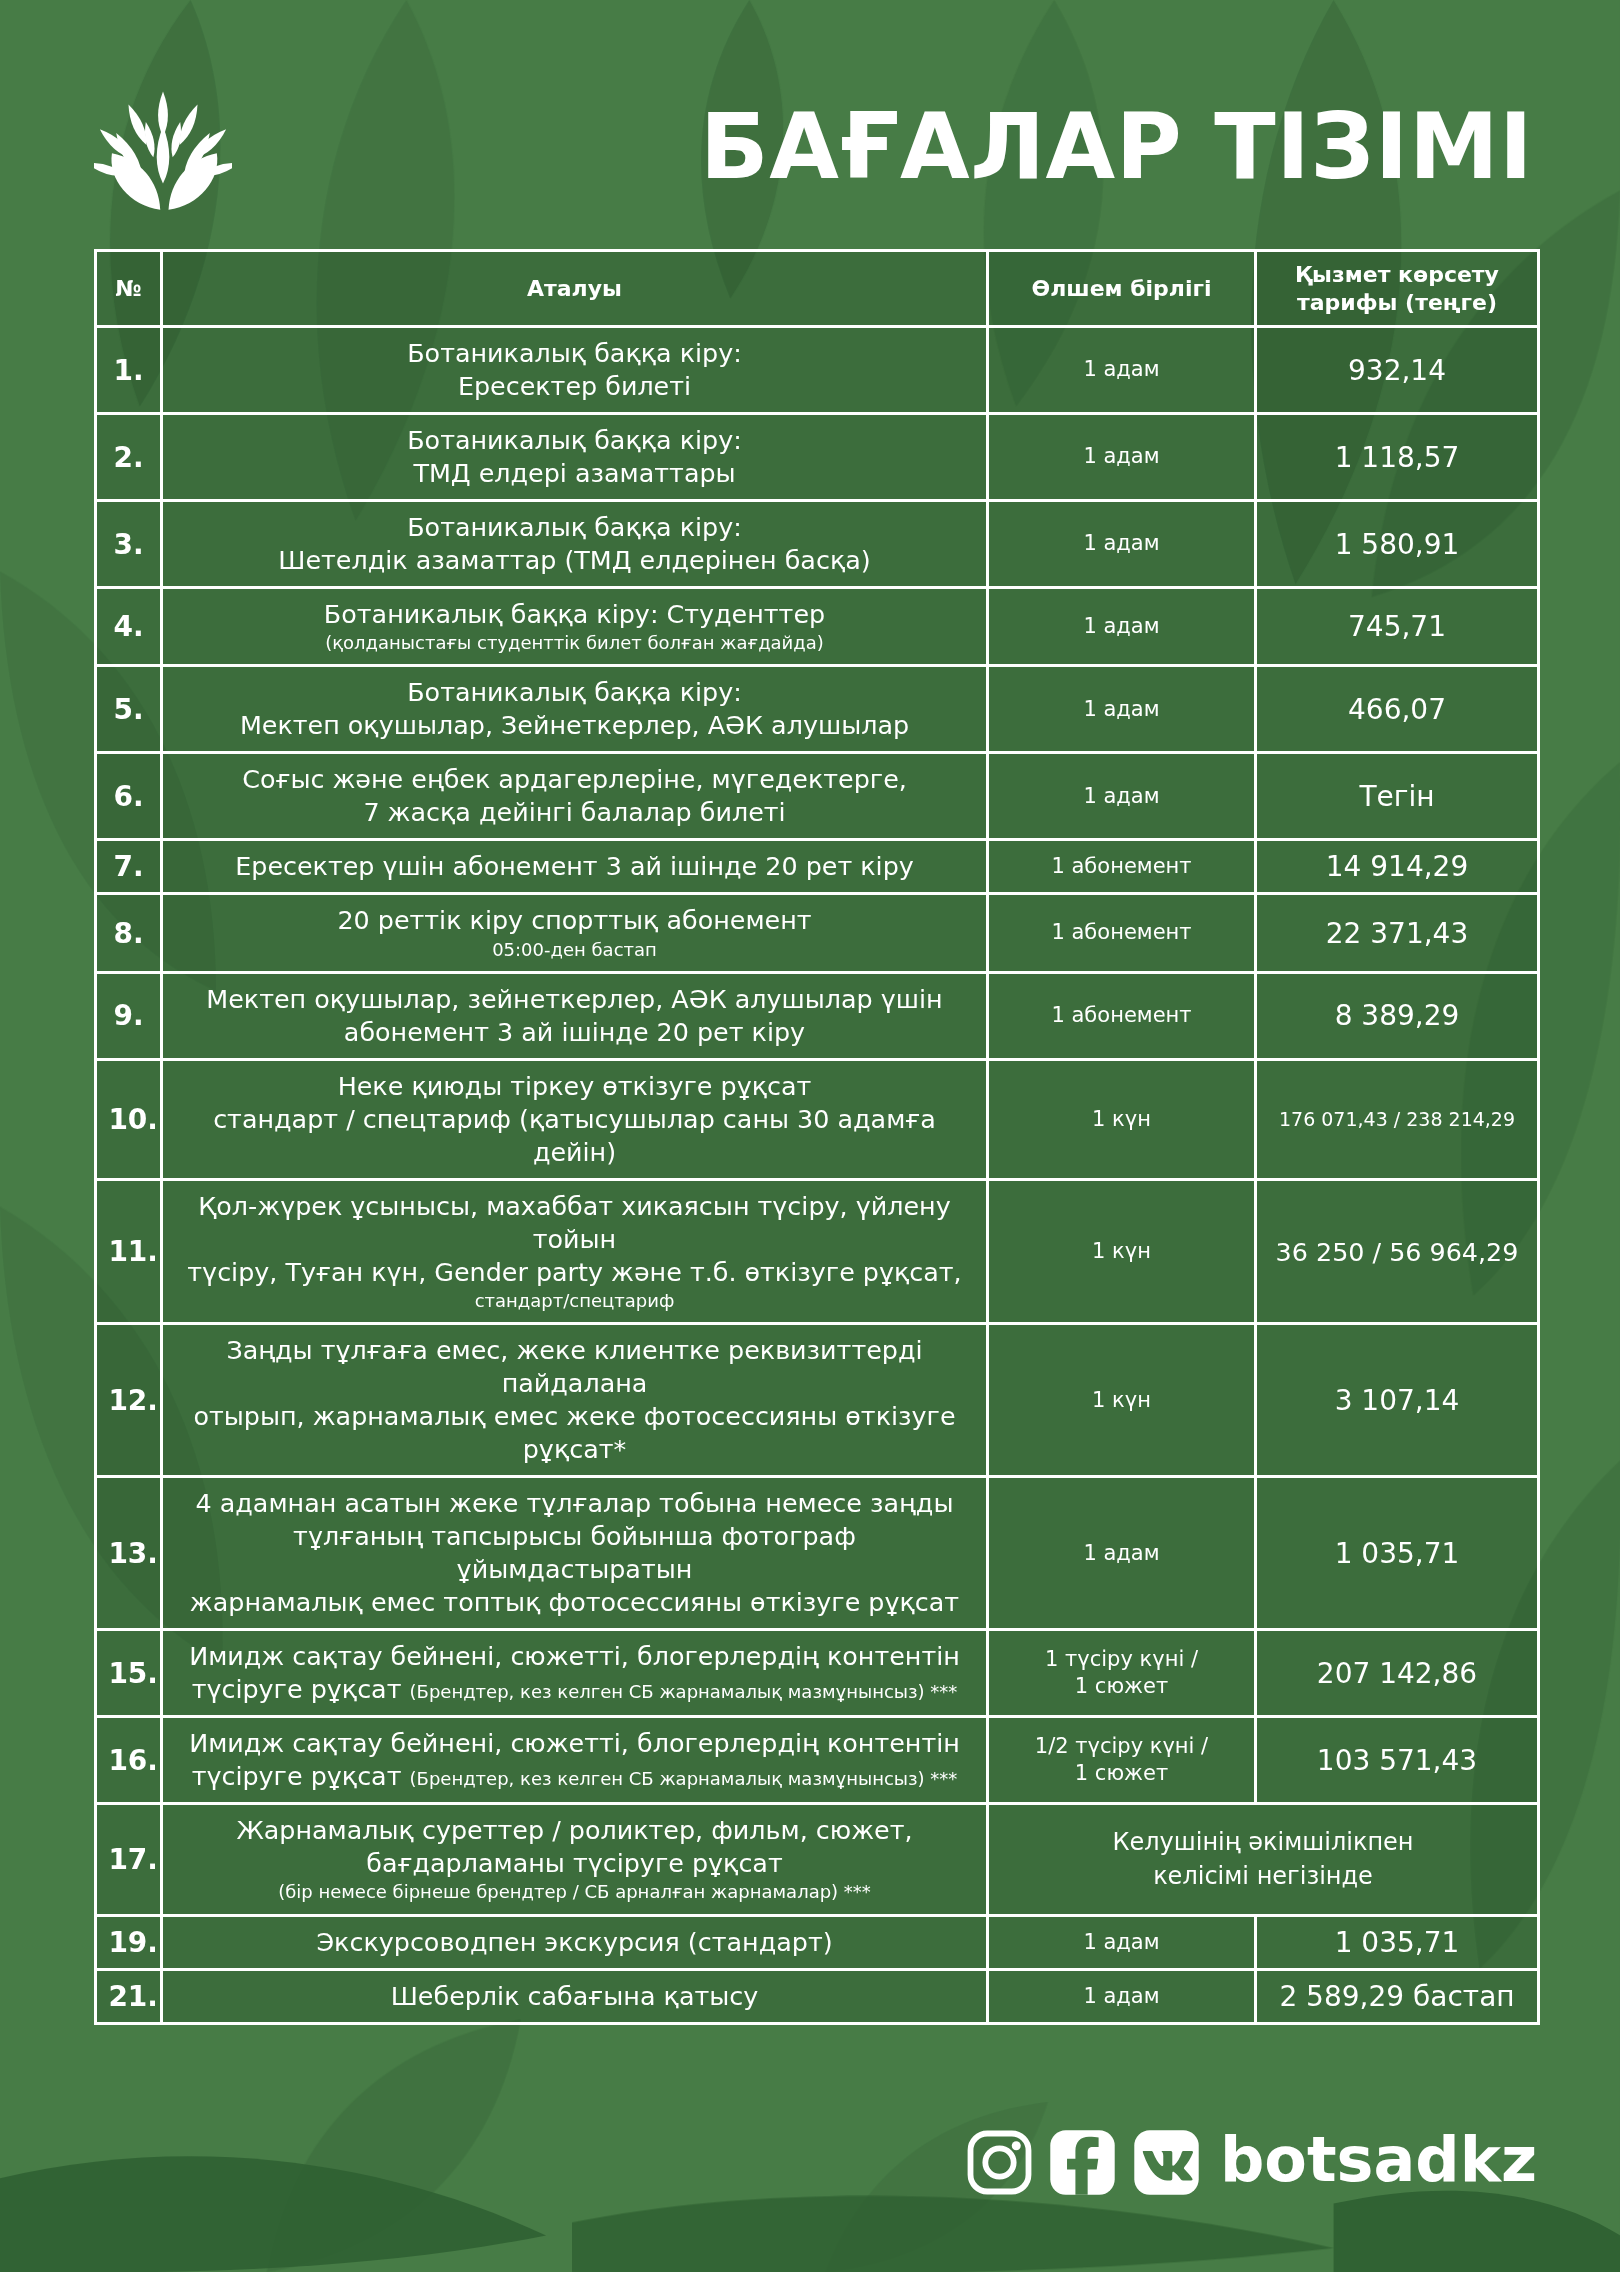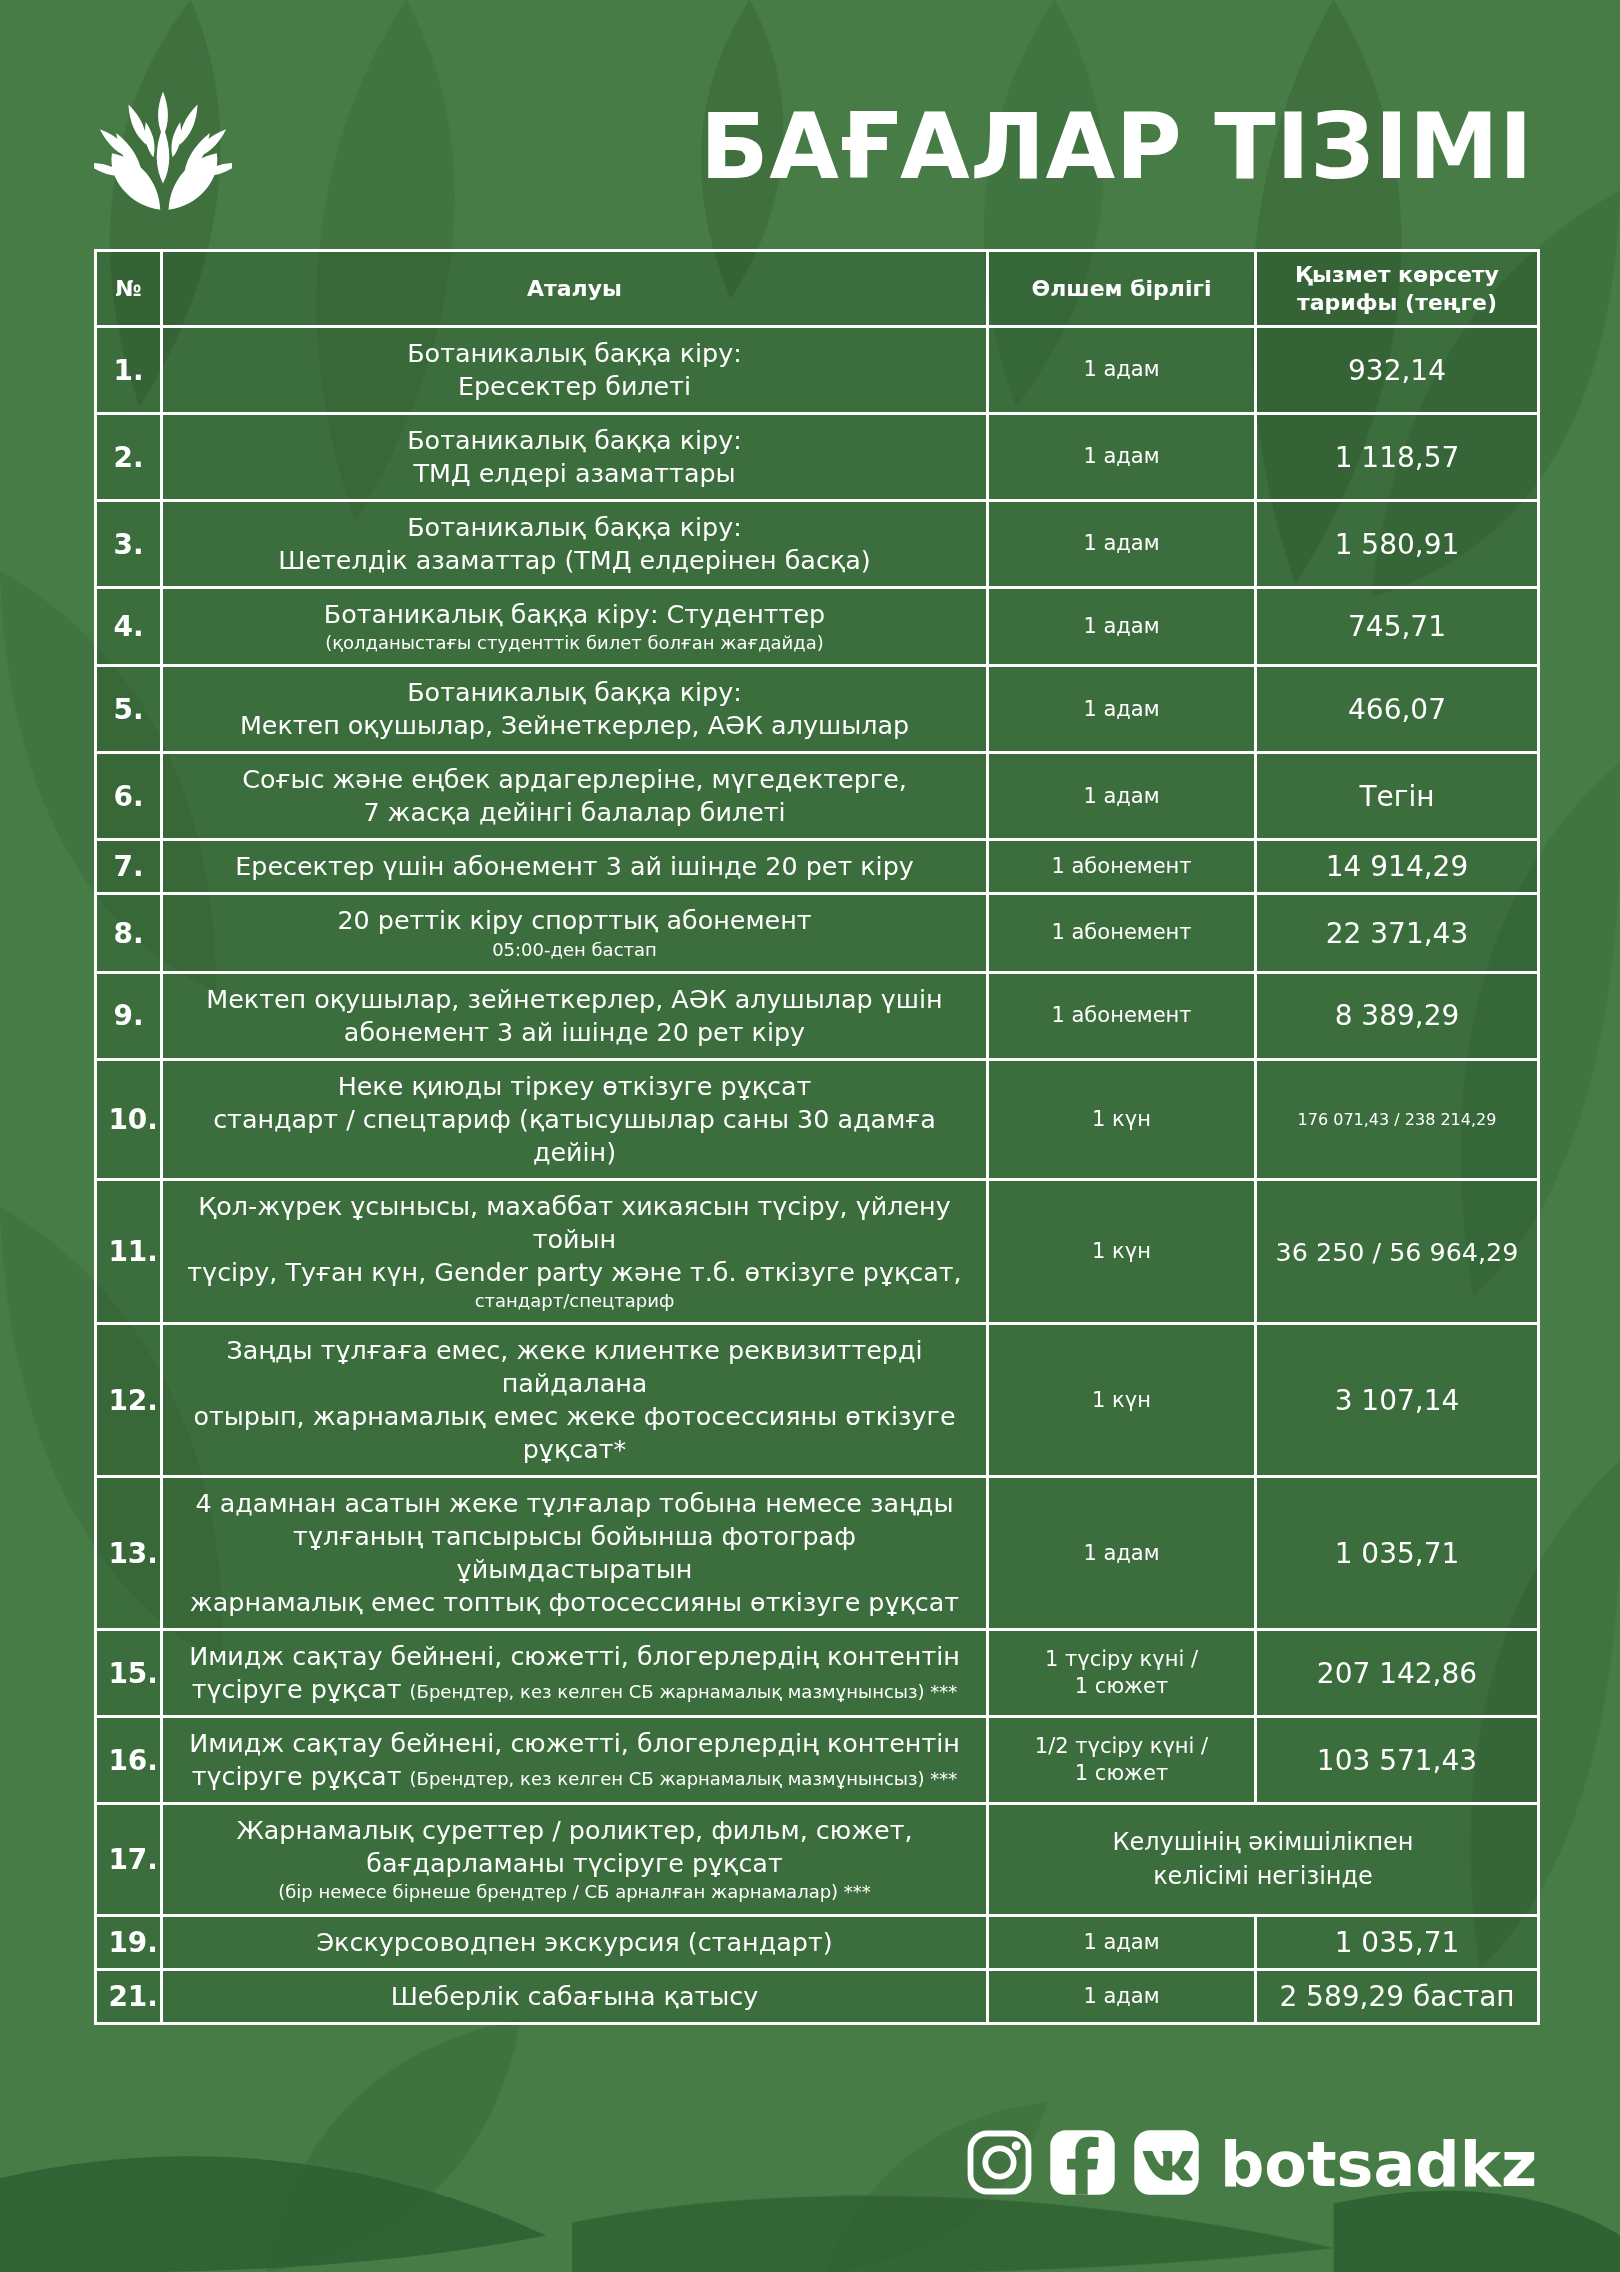--- a/index.html
+++ b/index.html
@@ -33,28 +33,28 @@
   col.c-unit{width:268px;}
   col.c-tariff{width:283px;}
   th{font-size:22px;font-weight:600;line-height:1.25;}
   td.num{font-size:28px;font-weight:700;padding-left:3.8px;padding-right:3.8px;}
   td.name{padding-left:21.6px;padding-right:21.6px;}
   .line{font-size:25.4px;line-height:1.30;}
   .line.sm, span.sm{font-size:18px;line-height:1.35;}
   td.unit{font-size:21px;line-height:1.3;}
   td.tariff{font-size:28px;}
   td.tariff.md{font-size:25.4px;text-align:center;}
-  td.tariff.sm{font-size:16px;}
+  td.tariff.sm{font-size:19px;}
   td.merged{font-size:24px;line-height:1.4;}
   td.merged.sm{font-size:19px;}
 
   
   .social{
     position:absolute;z-index:1;right:83px;top:2129px;
-    display:flex;align-items:flex-end;gap:16.5px;
+    display:flex;align-items:flex-start;gap:16.5px;
   }
   .social .icon{width:67px;height:67px;flex:0 0 auto;}
   .brand{font-size:62px;font-weight:800;letter-spacing:0px;line-height:1;padding-left:3.8px;}
 </style>
 </head>
 <body>
 
 <svg class="bg" viewBox="0 0 2551 3578" xmlns="http://www.w3.org/2000/svg" preserveAspectRatio="none">
   <rect width="2551" height="3578" fill="#477C46"></rect>
   <g fill="#3C6D3D" opacity="0.75">

